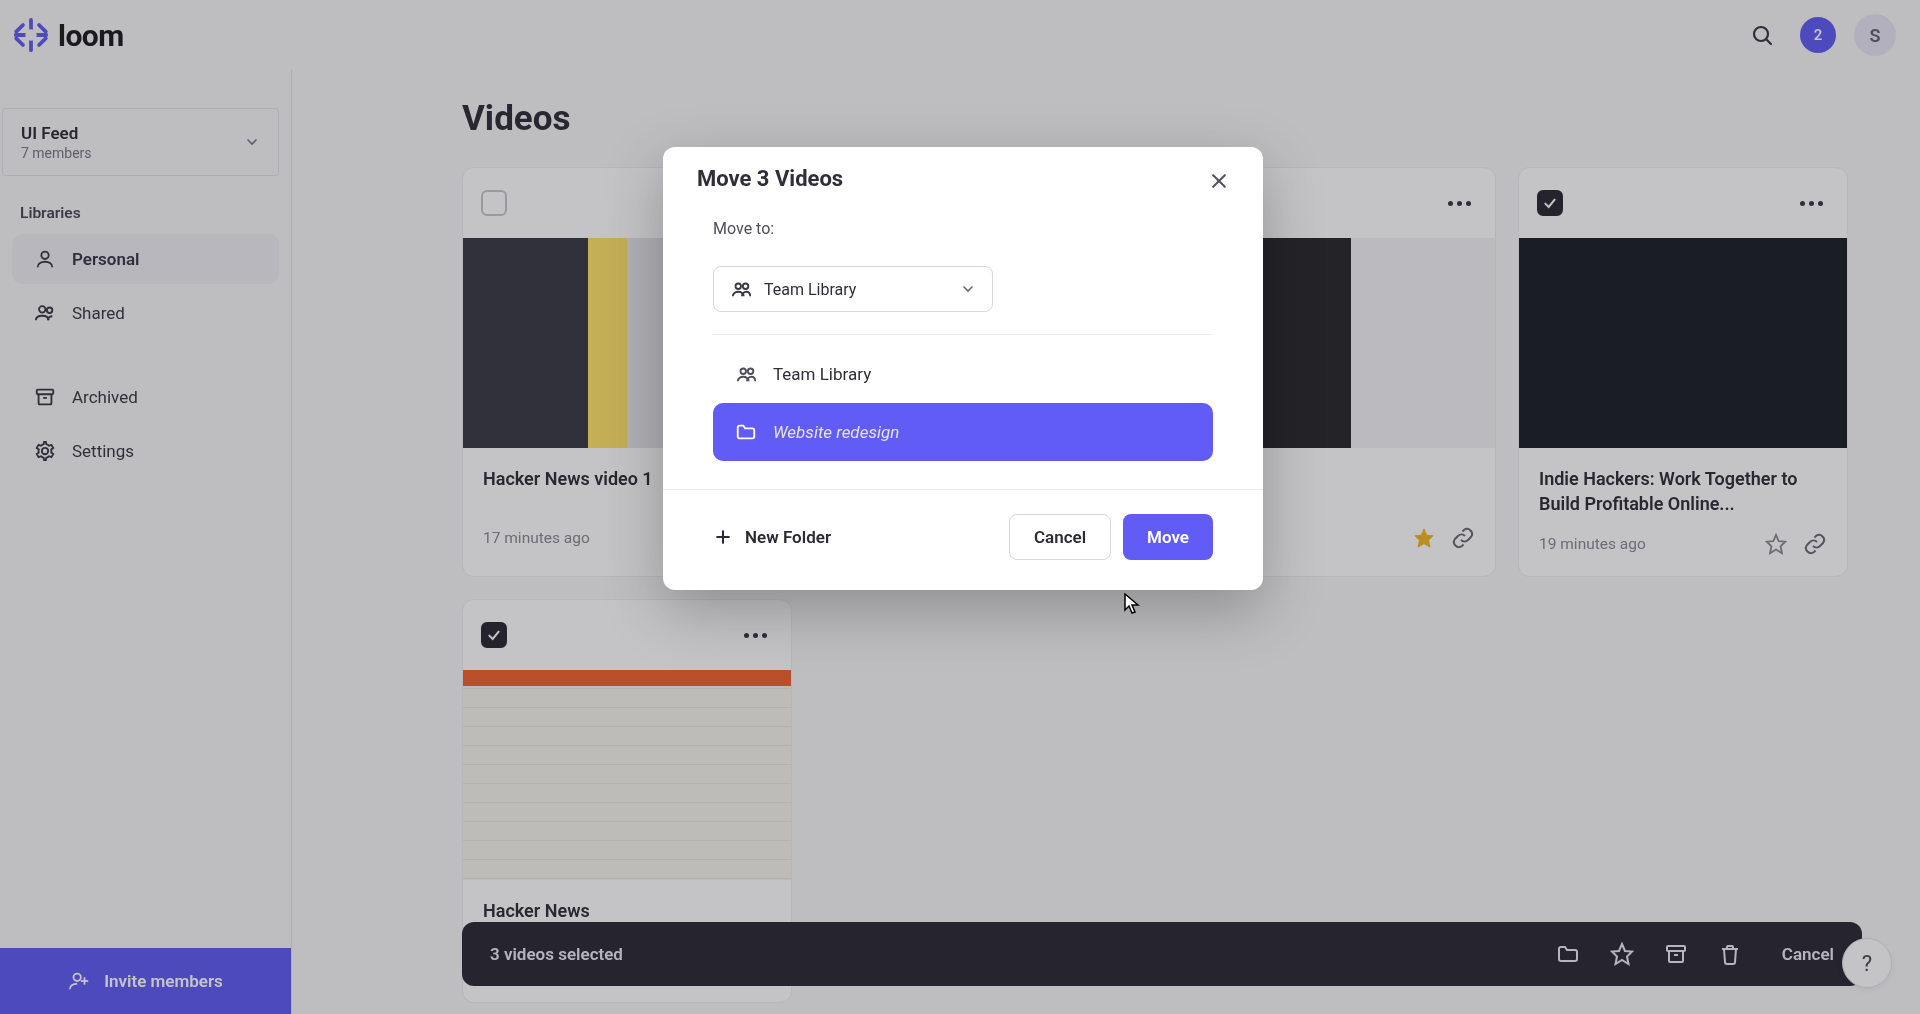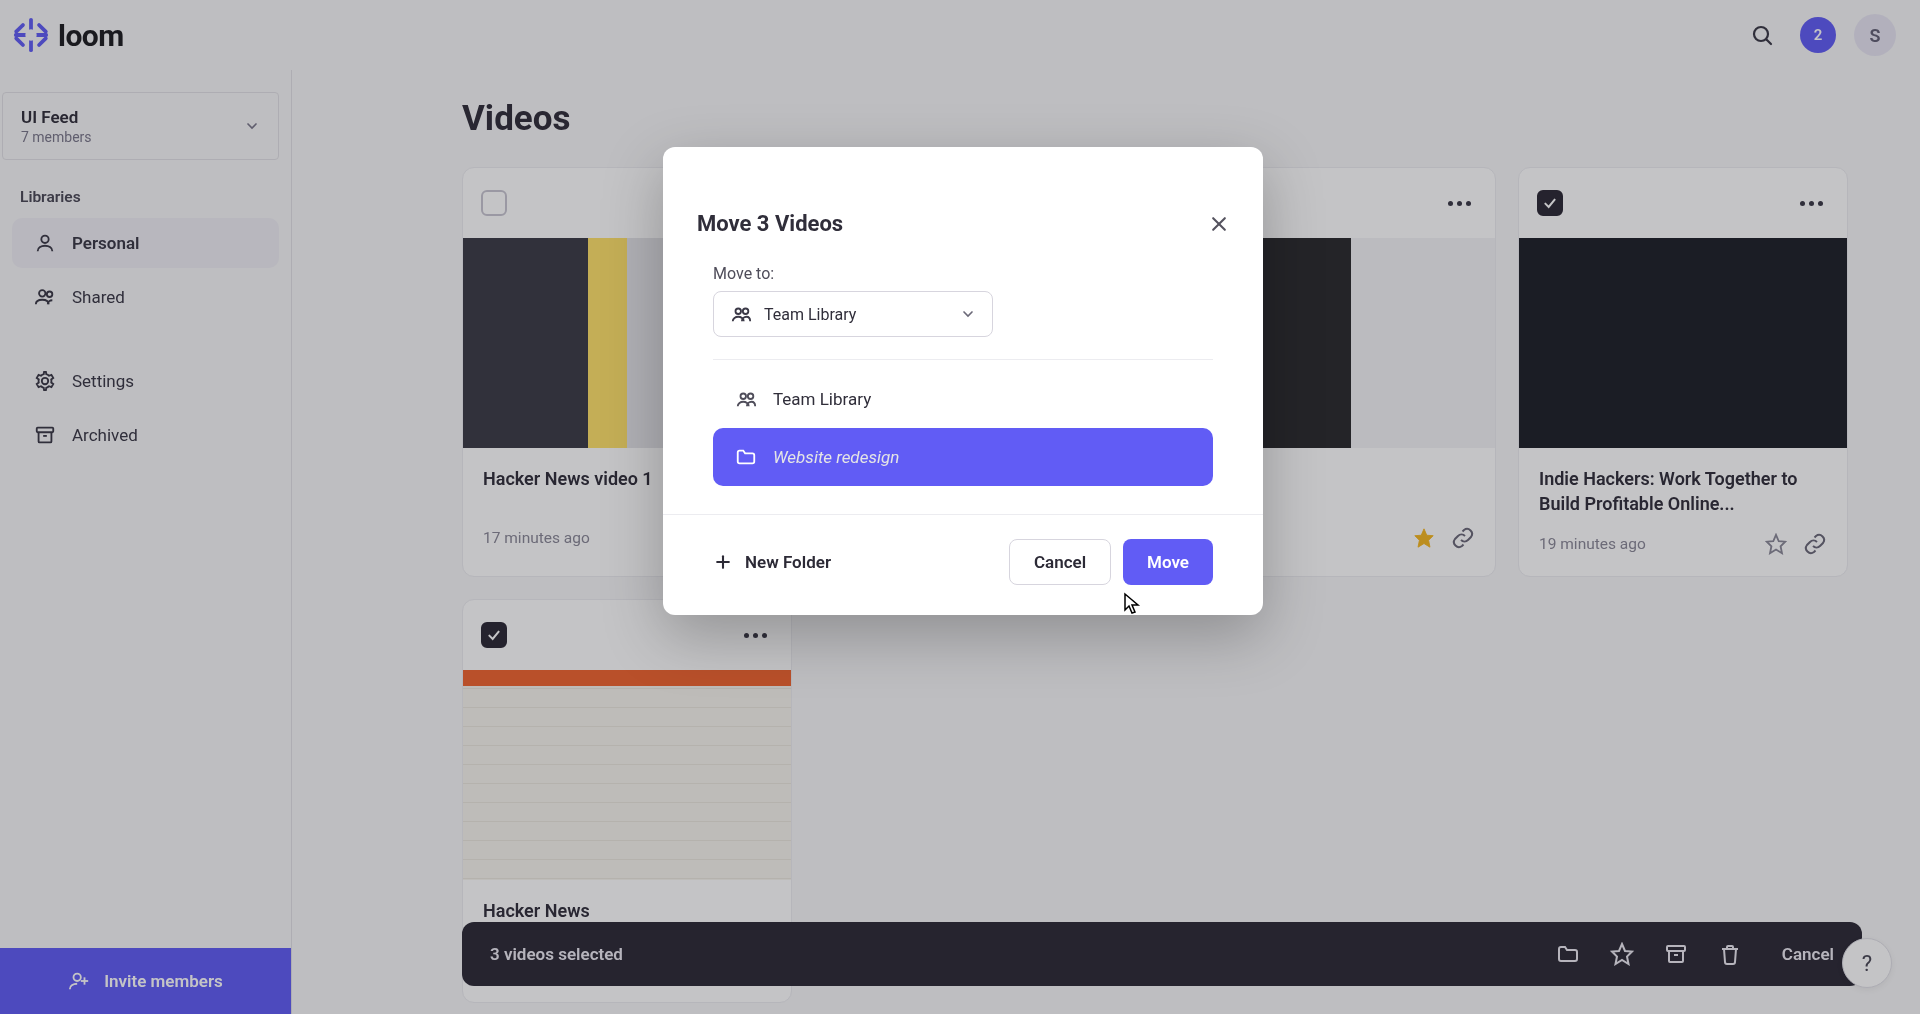--- a/index.html
+++ b/index.html
@@ -10,21 +10,21 @@
   .logo-wrap { display:flex; align-items:center; gap:8px; }
   .logo-burst { width:38px; height:38px; }
   .logo-text { font-size:30px; font-weight:700; color:#1c1c20; letter-spacing:-0.5px; }
   .header-right { margin-left:auto; display:flex; align-items:center; gap:18px; }
   .search-btn { width:40px; height:40px; display:flex; align-items:center; justify-content:center; cursor:pointer; }
   .badge-circle { width:36px; height:36px; border-radius:50%; background:#615cf5; color:#fff; display:flex; align-items:center; justify-content:center; font-size:15px; font-weight:600; }
   .avatar-circle { width:42px; height:42px; border-radius:50%; background:#e7e5f2; color:#636075; display:flex; align-items:center; justify-content:center; font-size:18px; font-weight:600; }
 
   
   .sidebar { position:absolute; left:0; top:70px; bottom:0; width:292px; border-right:1px solid #e2e1e6; display:flex; flex-direction:column; padding-top:22px; }
-  .team-box { margin:0 12px 28px 2px; border:1px solid #e2e1e6; border-radius:4px; padding:14px 18px; display:flex; align-items:center; cursor:pointer; }
+  .team-box { margin:16px 12px 28px 2px; border:1px solid #e2e1e6; border-radius:4px; padding:14px 18px; display:flex; align-items:center; cursor:pointer; }
   .team-box .tname { font-size:17px; font-weight:600; }
   .team-box .tmeta { font-size:14px; color:#7a778a; margin-top:2px;}
   .team-box .chev { margin-left:auto; color:#7a778a; }
   .side-heading { padding: 0 20px 10px; font-size:15.5px; font-weight:600; color:#4a4856; }
   .side-item { display:flex; align-items:center; gap:14px; padding:12px 20px; margin: 2px 12px; border-radius:10px; font-size:17px; color:#3a3846; cursor:pointer;}
   .side-item .icon { width:26px; height:26px; display:flex; align-items:center; justify-content:center; color:#3a3846;}
   .side-item.active { background:#efeef4; font-weight:600;}
   .side-gap { height:30px; }
   .invite-bar { margin-top:auto; height:66px; background:#615cf5; color:#fff; display:flex; align-items:center; justify-content:center; gap:14px; font-size:17px; font-weight:600; cursor:pointer;}
 
@@ -58,25 +58,25 @@
   .sel-text { font-size:17px; font-weight:600;}
   .sel-actions { margin-left:auto; display:flex; align-items:center; gap:30px;}
   .sel-icon { cursor:pointer; color:#eceaf2;}
   .sel-cancel { font-size:17px; font-weight:600; cursor:pointer; margin-left:10px;}
 
   
   .overlay { position:absolute; inset:0; background:rgba(20,18,28,0.25); }
 
   
   .modal { position:absolute; left:663px; top:147px; width:600px; background:#fff; border-radius:12px; box-shadow:0 20px 60px rgba(0,0,0,0.25); overflow:hidden;}
-  .modal-head { padding:40px 34px 22px; display:flex; align-items:center;margin-top:24px;}
+  .modal-head { padding:19px 34px 22px; display:flex; align-items:flex-end;}
   .modal-title { font-size:22px; font-weight:700;}
   .modal-close { margin-left:auto; cursor:pointer; color:#55535f;}
   .modal-sec { padding: 0 50px 28px;}
-  .modal-label { font-size:16px; color:#4f4d5a; margin: 6px 0 8px;}
+  .modal-label { font-size:16px; color:#4f4d5a; margin: 6px 0 28px;}
   .dest-select { border:1px solid #d7d5de; border-radius:8px; height:46px; display:flex; align-items:center; padding:0 16px; gap:12px; cursor:pointer; width:280px;}
   .dest-select .lbl { font-size:16px;}
   .dest-select .chev { margin-left:auto; color:#6b6978;}
   .divider { height:1px; background:#ececf0; margin:22px 0 10px;}
   .folder-list { }
   .f-item { display:flex; align-items:center; gap:16px; height:58px; border-radius:10px; padding:0 22px; font-size:17px; cursor:pointer;}
   .f-item.selected { background:#615cf5; color:#e5e5e5;font-style:italic;}
   .f-item.selected .f-icon { color:#fff;}
   .f-icon { color:#4f4d5a;}
   .modal-foot { border-top:1px solid #ececf0; padding:24px 50px 30px; display:flex; align-items:center;justify-content:space-between;}
@@ -163,35 +163,35 @@
         </svg>
       </span>
     <span>Shared</span>
   </div>
 
   <div class="side-gap"></div>
 
   <div class="side-item">
     <span class="icon">
         <svg width="22" height="22" viewBox="0 0 24 24" fill="none" stroke="currentColor" stroke-width="2">
-          <circle cx="12" cy="12" r="3.5"></circle>
-          <path d="M19 12a7 7 0 00-.2-1.7l2.2-1.6-2-3.4-2.6 1a7 7 0 00-3-1.7L13 2h-2l-.4 2.6a7 7 0 00-3 1.7l-2.6-1-2 3.4 2.2 1.6A7 7 0 005 12c0 .6.1 1.1.2 1.7L3 15.3l2 3.4 2.6-1a7 7 0 003 1.7L11 22h2l.4-2.6a7 7 0 003-1.7l2.6 1 2-3.4-2.2-1.6c.1-.6.2-1.1.2-1.7z"></path>
+          <rect x="3" y="4" width="18" height="5" rx="1"></rect>
+          <path d="M5 9v10a1 1 0 001 1h12a1 1 0 001-1V9"></path>
+          <line x1="10" y1="13" x2="14" y2="13"></line>
         </svg>
       </span>
-    <span>Settings</span>
+    <span>Archived</span>
   </div>
   <div class="side-item">
     <span class="icon">
         <svg width="22" height="22" viewBox="0 0 24 24" fill="none" stroke="currentColor" stroke-width="2">
-          <rect x="3" y="4" width="18" height="5" rx="1"></rect>
-          <path d="M5 9v10a1 1 0 001 1h12a1 1 0 001-1V9"></path>
-          <line x1="10" y1="13" x2="14" y2="13"></line>
+          <circle cx="12" cy="12" r="3.5"></circle>
+          <path d="M19 12a7 7 0 00-.2-1.7l2.2-1.6-2-3.4-2.6 1a7 7 0 00-3-1.7L13 2h-2l-.4 2.6a7 7 0 00-3 1.7l-2.6-1-2 3.4 2.2 1.6A7 7 0 005 12c0 .6.1 1.1.2 1.7L3 15.3l2 3.4 2.6-1a7 7 0 003 1.7L11 22h2l.4-2.6a7 7 0 003-1.7l2.6 1 2-3.4-2.2-1.6c.1-.6.2-1.1.2-1.7z"></path>
         </svg>
       </span>
-    <span>Archived</span>
+    <span>Settings</span>
   </div>
 
   <div class="invite-bar">
     <svg width="22" height="22" viewBox="0 0 24 24" fill="none" stroke="currentColor" stroke-width="2">
         <circle cx="10" cy="8" r="4"></circle>
         <path d="M2 21c0-4 4-6 8-6"></path>
         <line x1="18" y1="8" x2="18" y2="16"></line>
         <line x1="14" y1="12" x2="22" y2="12"></line>
       </svg>
     <span>Invite members</span>

